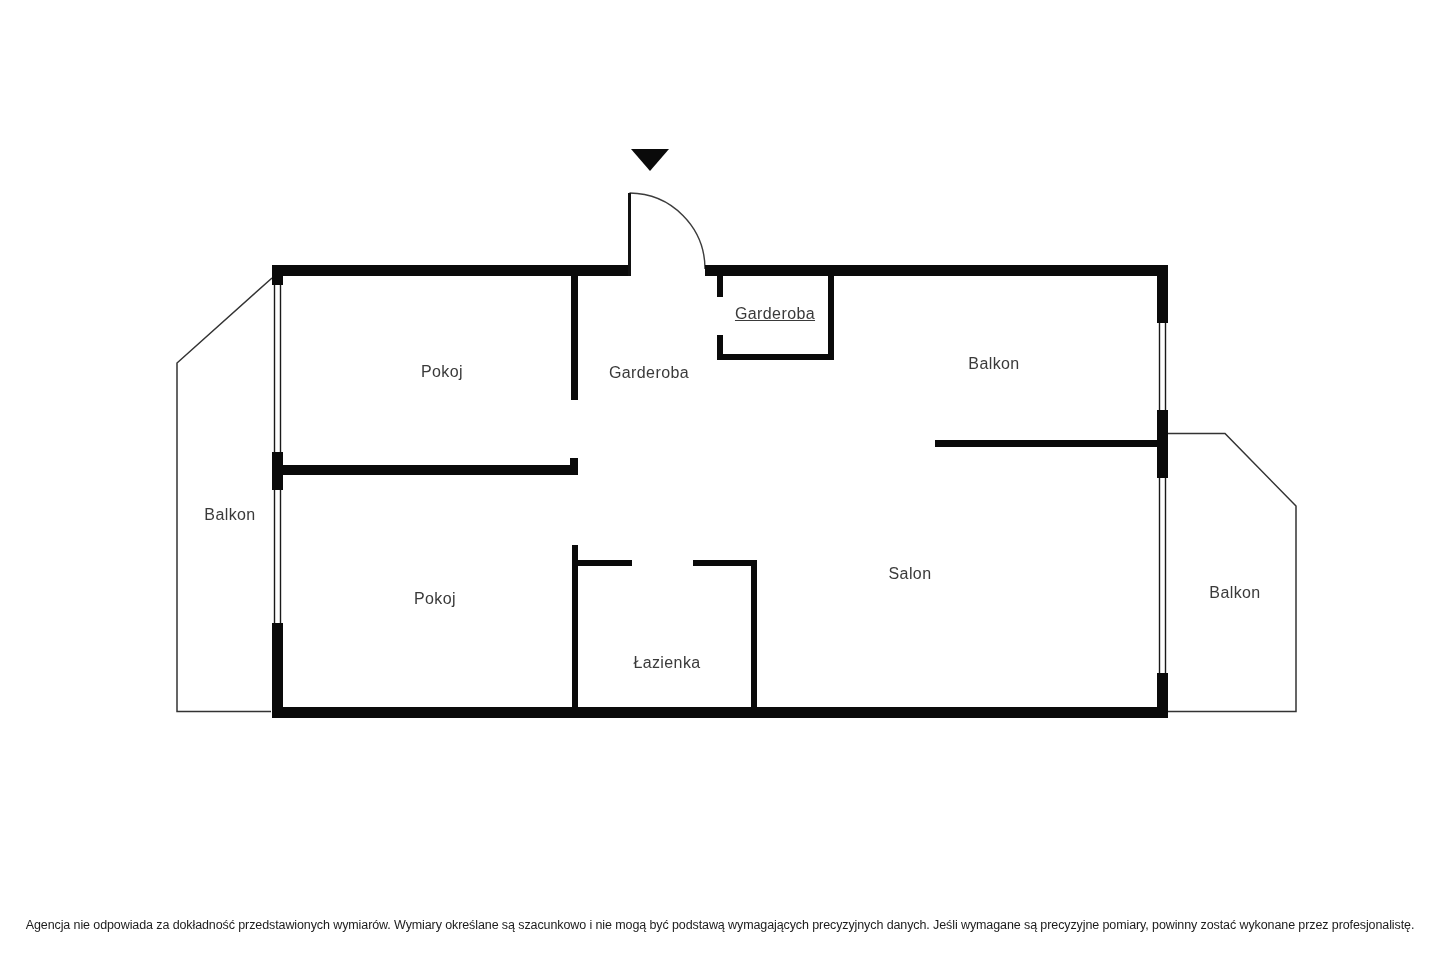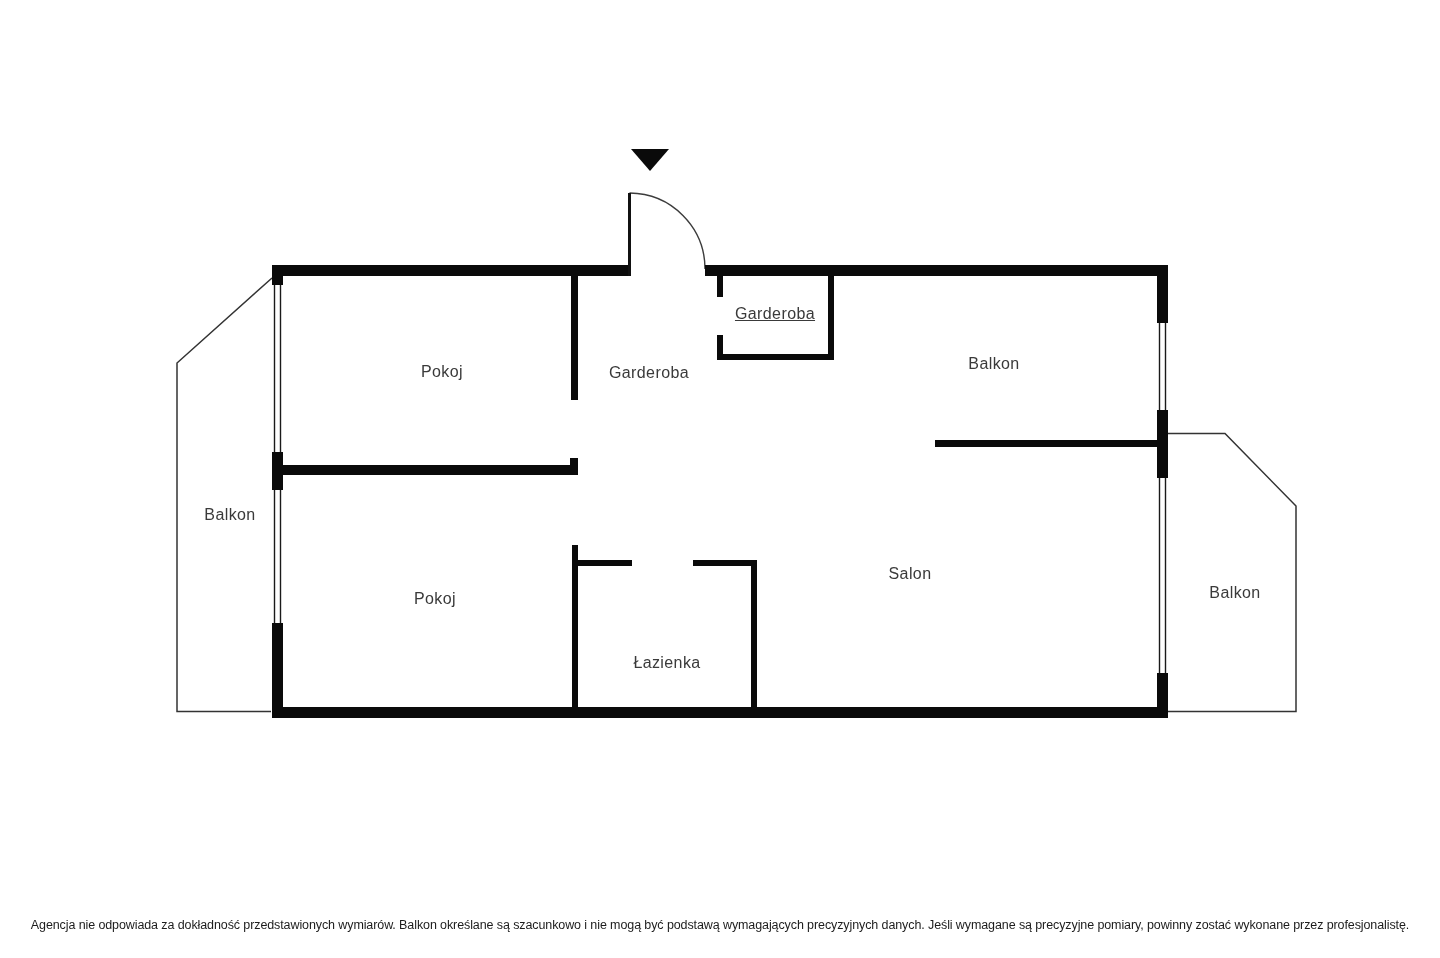--- a/index.html
+++ b/index.html
@@ -118,14 +118,14 @@
   <span class="room-label" style="left:442px; top:372px;">Pokoj</span>
   <span class="room-label" style="left:649px; top:373px;">Garderoba</span>
   <span class="room-label" style="left:775px; top:314px;text-decoration:underline;">Garderoba</span>
   <span class="room-label" style="left:994px; top:364px;">Balkon</span>
   <span class="room-label" style="left:910px; top:574px;">Salon</span>
   <span class="room-label" style="left:435px; top:599px;">Pokoj</span>
   <span class="room-label" style="left:667px; top:641px;margin-top:22px;">Łazienka</span>
   <span class="room-label" style="left:230px; top:515px;">Balkon</span>
   <span class="room-label" style="left:1235px; top:593px;">Balkon</span>
 
-  <div id="disclaimer">Agencja nie odpowiada za dokładność przedstawionych wymiarów. Balkon określane są szacunkowo i nie mogą być podstawą wymagających precyzyjnych danych. Jeśli wymagane są precyzyjne pomiary, powinny zostać wykonane przez profesjonalistę.</div>
+  <div id="disclaimer">Agencja nie odpowiada za dokładność przedstawionych wymiarów. Wymiary określane są szacunkowo i nie mogą być podstawą wymagających precyzyjnych danych. Jeśli wymagane są precyzyjne pomiary, powinny zostać wykonane przez profesjonalistę.</div>
 </div>
 
 </body></html>

